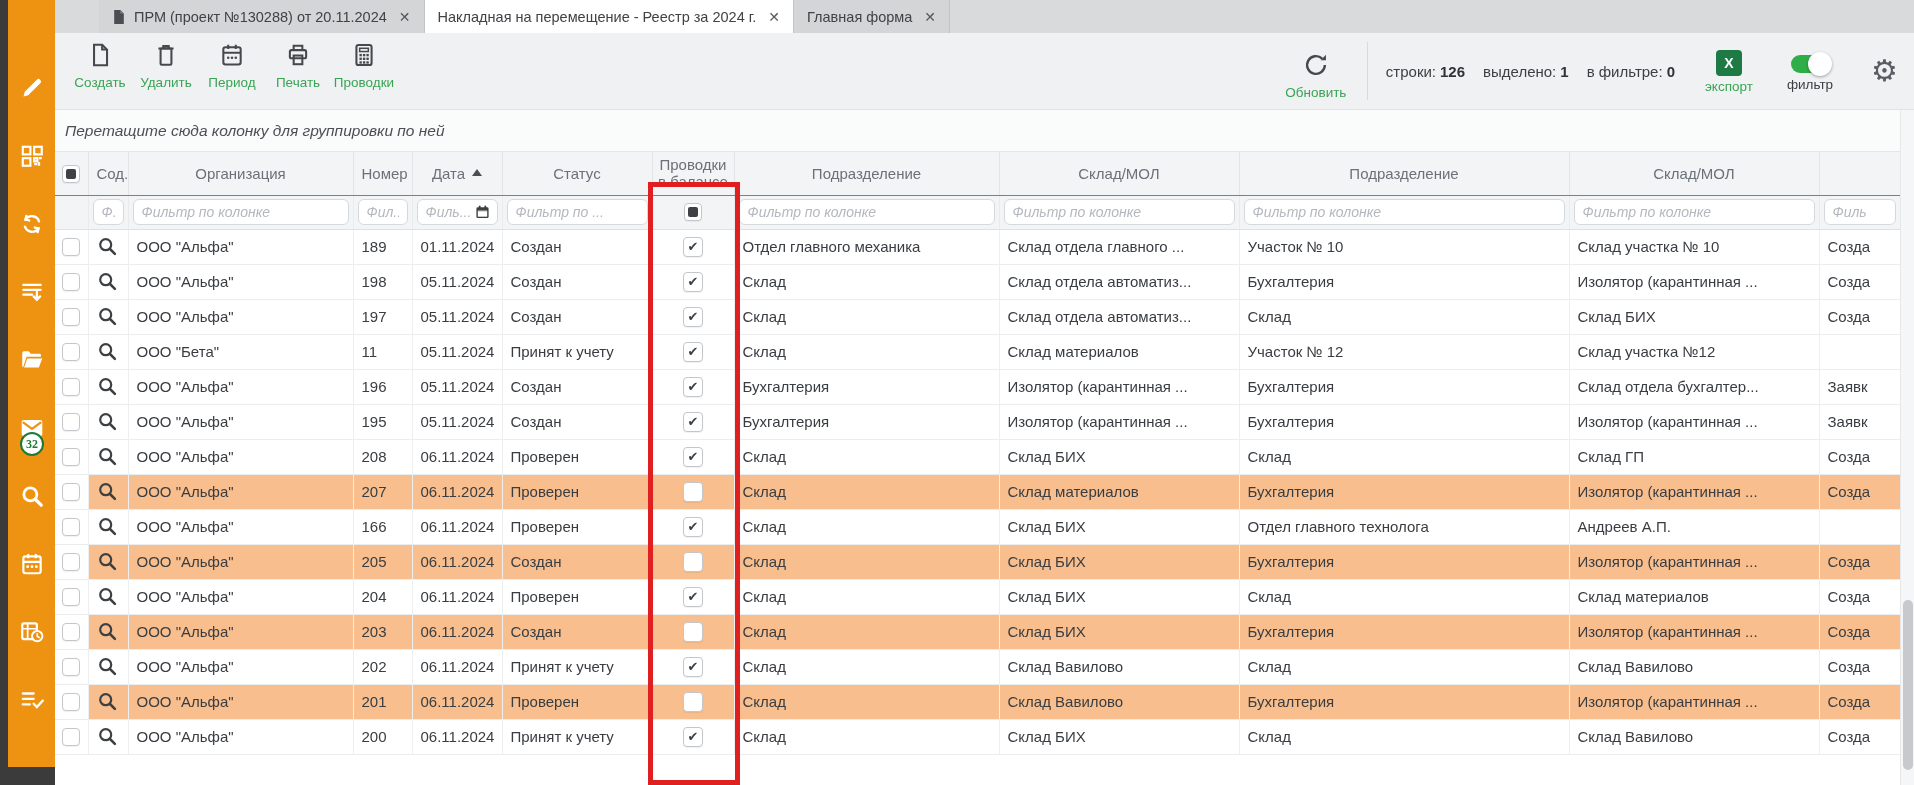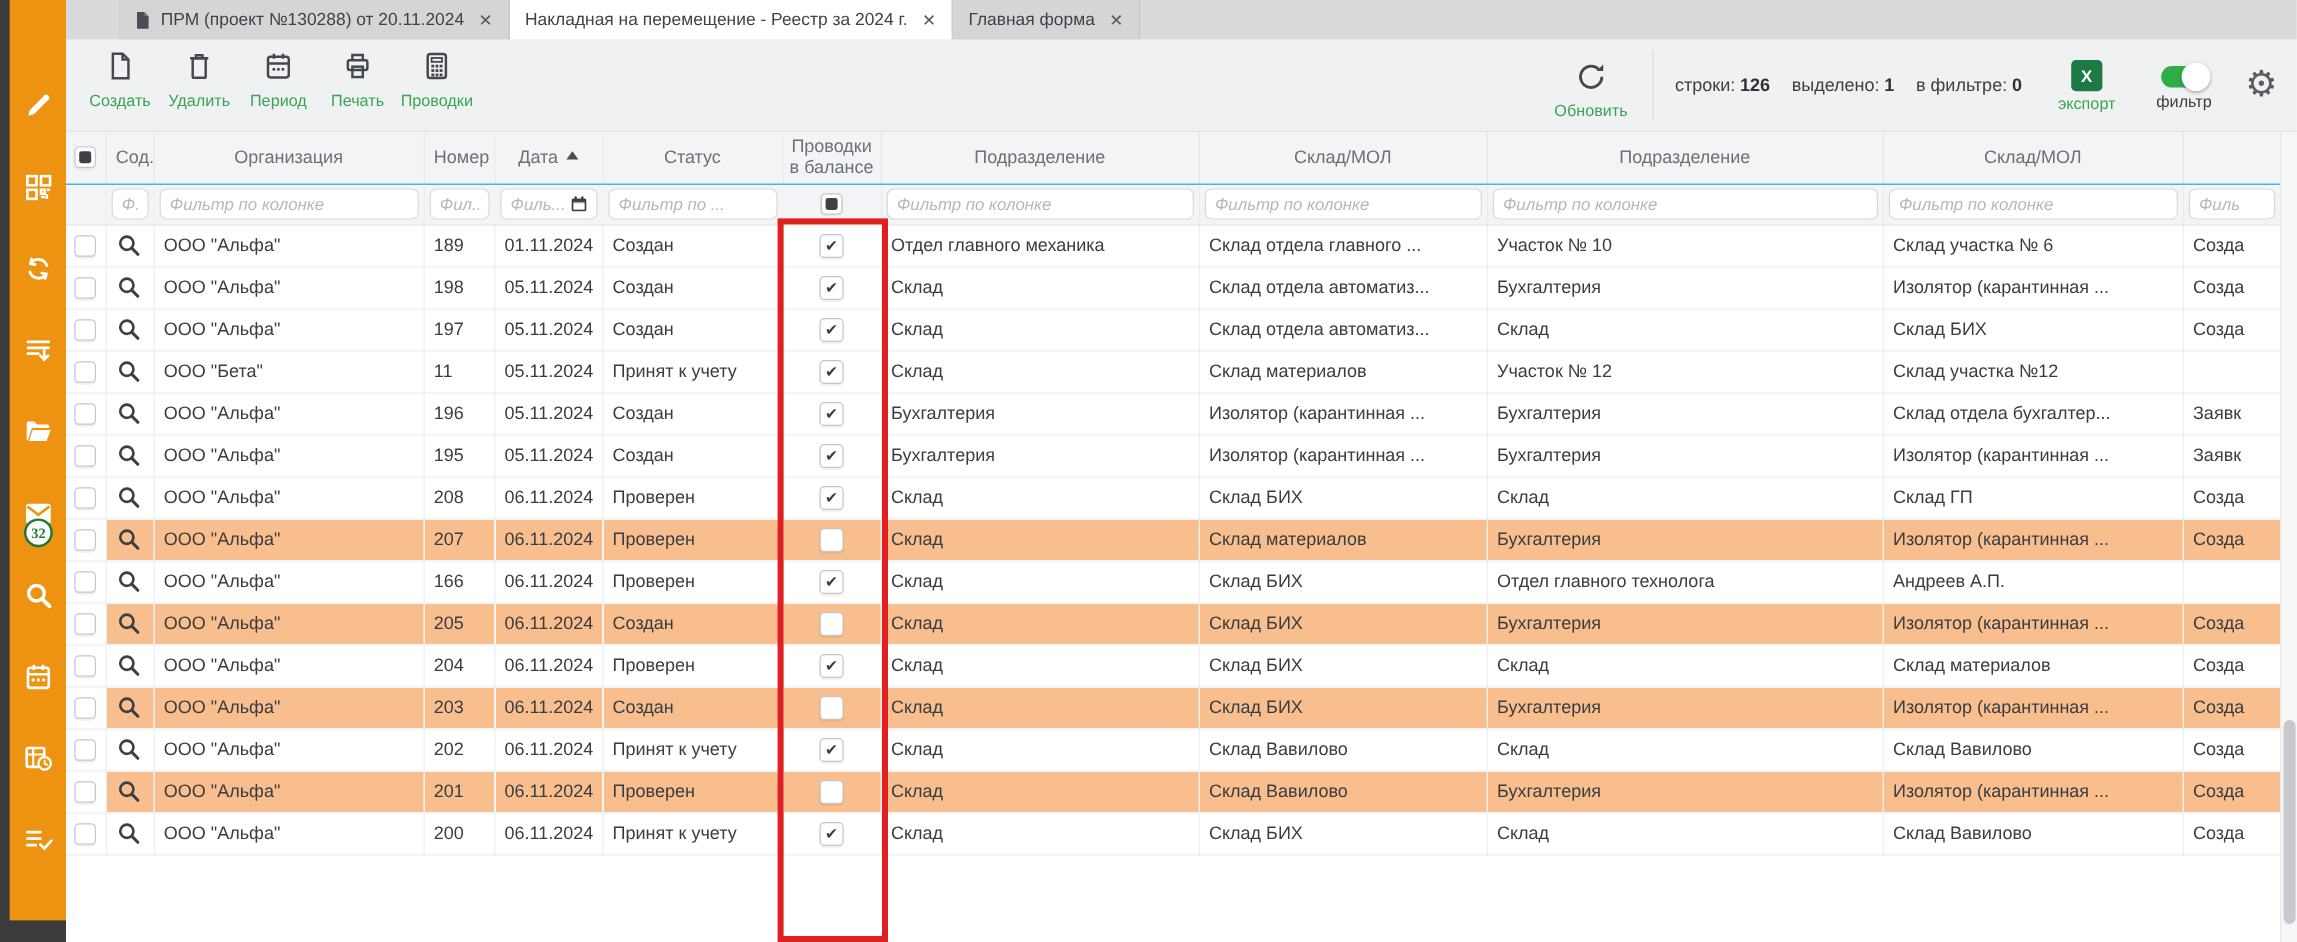--- a/index.html
+++ b/index.html
@@ -32,21 +32,21 @@
   .tbtn .lbl{font-size:13.5px;color:#3aa455;}
   .tb-right{position:absolute;right:0;top:0;height:100%;display:flex;align-items:center;}
   .tb-divider{width:1px;height:58px;background:#d8dadd;margin:0 18px;}
   .stats{display:flex;gap:18px;font-size:15px;color:#3c4043;margin-right:30px;}
   .stats b{font-weight:bold;color:#2f3337;margin-left:4px;}
   .excel{width:26px;height:26px;border-radius:4px;background:#1e7a45;color:#fff;font-weight:bold;
     font-size:14px;display:flex;align-items:center;justify-content:center;}
   .toggle{width:38px;height:18px;border-radius:9px;background:#2fae47;position:relative;margin-top:4px;}
   .toggle .knob{position:absolute;right:-3px;top:-3px;width:24px;height:24px;border-radius:50%;
     background:#fff;box-shadow:0 1px 3px rgba(0,0,0,.35);}
-  .tgl-wrap{display:flex;flex-direction:column;align-items:center;gap:4px;margin-right:28px;cursor:pointer;}
+  .tgl-wrap{display:flex;flex-direction:column;align-items:center;gap:4px;margin-right:38px;cursor:pointer;}
   .tgl-wrap .lbl2{font-size:13.5px;color:#3c4043;}
   .exp-wrap{display:flex;flex-direction:column;align-items:center;gap:3px;margin-right:34px;cursor:pointer;padding-top:2px;}
   .exp-wrap .lbl{font-size:13.5px;color:#3aa455;}
   .gear{font-size:30px;color:#5a5e62;margin-right:16px;cursor:pointer;line-height:1;}
 
   
   .groupbar{height:42px;background:#fafbfb;border-bottom:1px solid #e4e6e8;display:flex;
     align-items:center;padding-left:10px;font-style:italic;font-size:15.5px;color:#4c5055;}
 
   
@@ -259,20 +259,21 @@
       <div class="tgl-wrap">
         <span class="toggle">
             <span class="knob"></span>
           </span>
         <span class="lbl2">фильтр</span>
       </div>
       <span class="gear">⚙</span>
     </div>
   </div>
 
+  <div class="groupbar">Перетащите сюда колонку для группировки по ней</div>
 
   <table>
     <colgroup>
       <col style="width:33px">
         <col style="width:40px">
         <col style="width:225px">
         <col style="width:59px">
       <col style="width:90px">
         <col style="width:150px">
         <col style="width:82px">
@@ -341,21 +342,21 @@
             </span></td>
     <td class="c-org">ООО "Альфа"</td>
     <td class="c-num">189</td>
     <td class="c-date">01.11.2024</td>
     <td class="c-status">Создан</td>
     <td class="center c-balance">
       <span class="cb cb--lg cb--checked"></span></td>
     <td class="c-fdept">Отдел главного механика</td>
     <td class="c-fsklad">Склад отдела главного ...</td>
     <td class="c-tdept">Участок № 10</td>
-    <td class="c-tsklad">Склад участка № 6</td>
+    <td class="c-tsklad">Склад участка № 10</td>
     <td class="c-extra">Созда</td>
   </tr>
         <tr>
     <td class="center c-select">
       <span class="cb"></span></td>
     <td class="center">
       <span class="mag">
         <svg viewBox="0 0 24 24" width="22" height="22" fill="none" stroke="#3c4043" stroke-linecap="round">
           <circle cx="9.5" cy="9.5" r="6" stroke-width="2.4"></circle>
                 <line x1="14.2" y1="14.2" x2="19.5" y2="19.5" stroke-width="2.8"></line>

